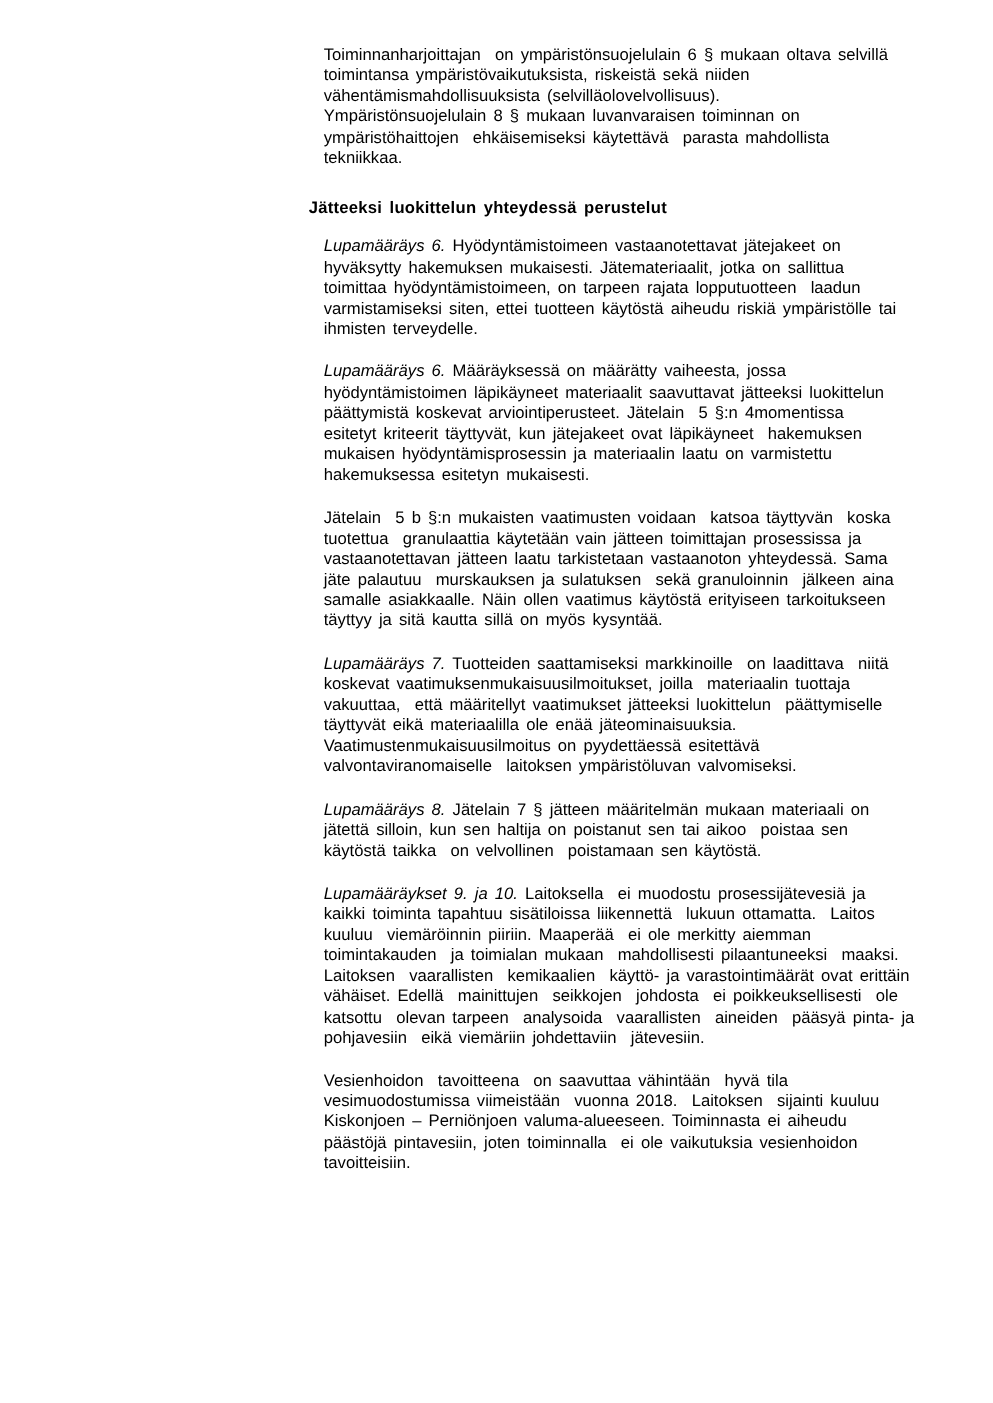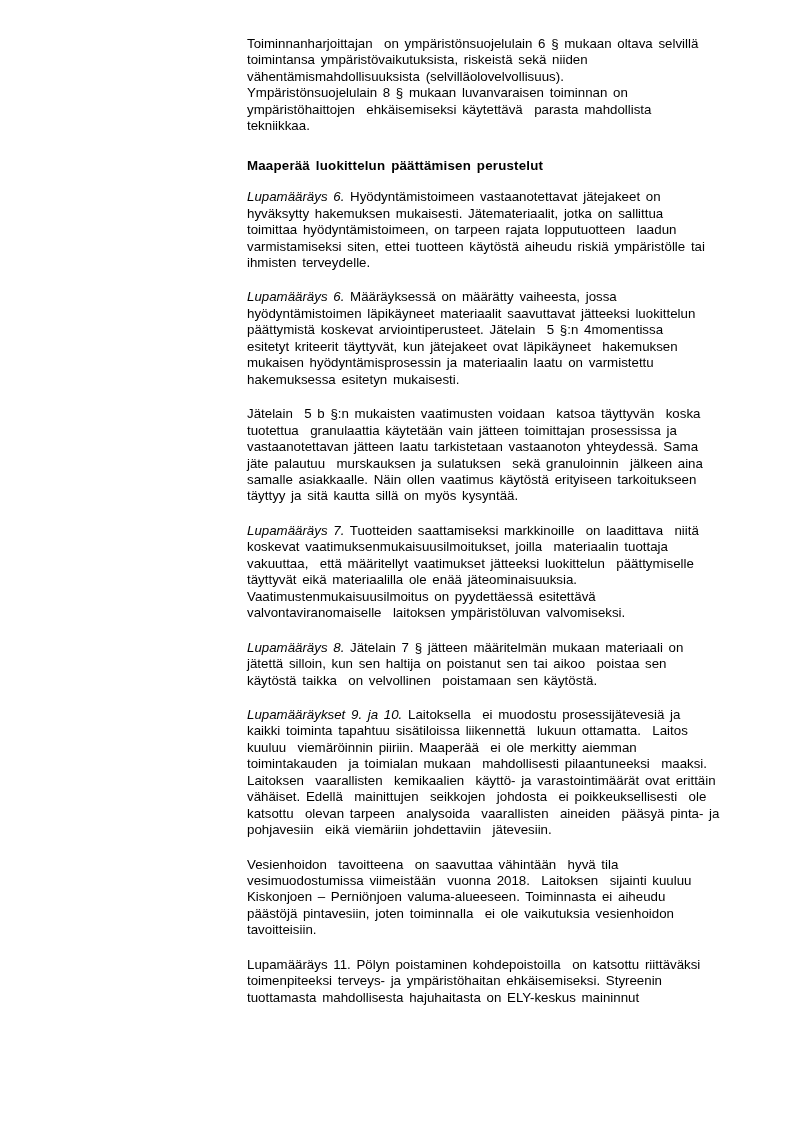--- a/index.html
+++ b/index.html
@@ -25,21 +25,21 @@
     left: 247px;
     top: 36px;
     width: 525px;
     display: flex;            
     flex-direction: column;
     font-size: 13.3px;
     line-height: 16.45px;
     word-spacing: 2px;        
   }
   p.para {
-    margin: 0 0 18px 0;
+    margin: 0 0 18px 12px;
     white-space: pre;         
   }
   h2.heading {
     font-size: 13.3px;
     font-weight: bold;
     letter-spacing: 0.2px;
     margin: 5px 0 15px 0;
     white-space: pre;
   }
   i.lead {
@@ -52,21 +52,21 @@
 <div class="page">
   <div class="text-block">
 
     <p class="para"><span>Toiminnanharjoittajan  on ympäristönsuojelulain 6 § mukaan oltava selvillä
 toimintansa ympäristövaikutuksista, riskeistä sekä niiden
 vähentämismahdollisuuksista (selvilläolovelvollisuus).
 Ympäristönsuojelulain 8 § mukaan luvanvaraisen toiminnan on
 ympäristöhaittojen  ehkäisemiseksi käytettävä  parasta mahdollista
 tekniikkaa.</span></p>
 
-    <h2 class="heading">Maaperää luokittelun päättämisen perustelut</h2>
+    <h2 class="heading">Jätteeksi luokittelun yhteydessä perustelut</h2>
 
     <p class="para"><i class="lead">Lupamääräys 6.</i><span> Hyödyntämistoimeen vastaanotettavat jätejakeet on
 hyväksytty hakemuksen mukaisesti. Jätemateriaalit, jotka on sallittua
 toimittaa hyödyntämistoimeen, on tarpeen rajata lopputuotteen  laadun
 varmistamiseksi siten, ettei tuotteen käytöstä aiheudu riskiä ympäristölle tai
 ihmisten terveydelle.</span></p>
 
     <p class="para"><i class="lead">Lupamääräys 6.</i><span> Määräyksessä on määrätty vaiheesta, jossa
 hyödyntämistoimen läpikäyneet materiaalit saavuttavat jätteeksi luokittelun
 päättymistä koskevat arviointiperusteet. Jätelain  5 §:n 4momentissa
@@ -102,18 +102,15 @@
 katsottu  olevan tarpeen  analysoida  vaarallisten  aineiden  pääsyä pinta- ja
 pohjavesiin  eikä viemäriin johdettaviin  jätevesiin.</span></p>
 
     <p class="para"><span>Vesienhoidon  tavoitteena  on saavuttaa vähintään  hyvä tila
 vesimuodostumissa viimeistään  vuonna 2018.  Laitoksen  sijainti kuuluu
 Kiskonjoen – Perniönjoen valuma-alueeseen. Toiminnasta ei aiheudu
 päästöjä pintavesiin, joten toiminnalla  ei ole vaikutuksia vesienhoidon
 tavoitteisiin.</span></p>
 
 
-    <p class="para"><span>Lupamääräys 11. Pölyn poistaminen kohdepoistoilla  on katsottu riittäväksi
-toimenpiteeksi terveys- ja ympäristöhaitan ehkäisemiseksi. Styreenin
-tuottamasta mahdollisesta hajuhaitasta on ELY-keskus maininnut</span></p>
 
   </div>
 </div>
 
 </body></html>

